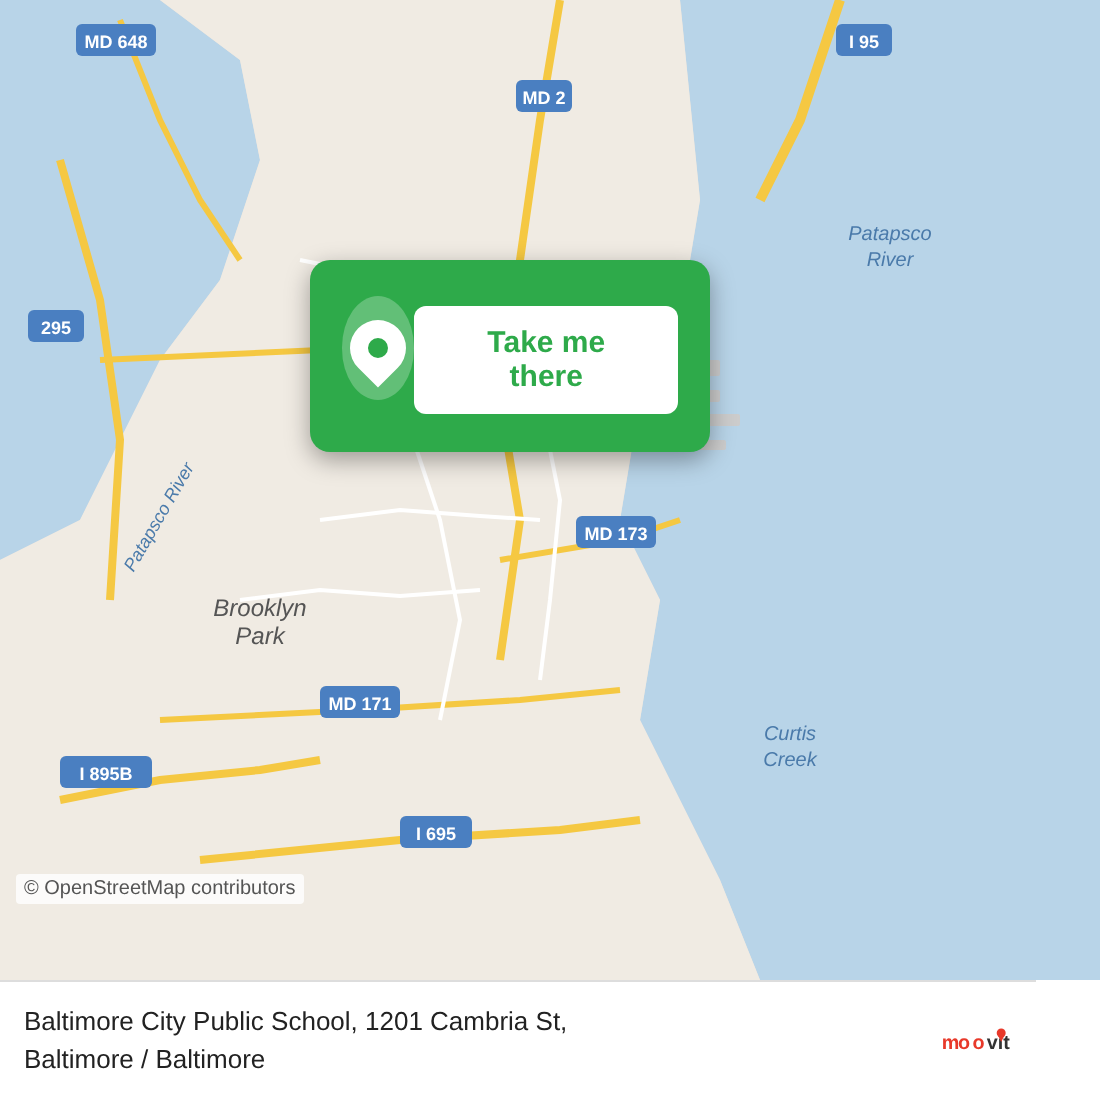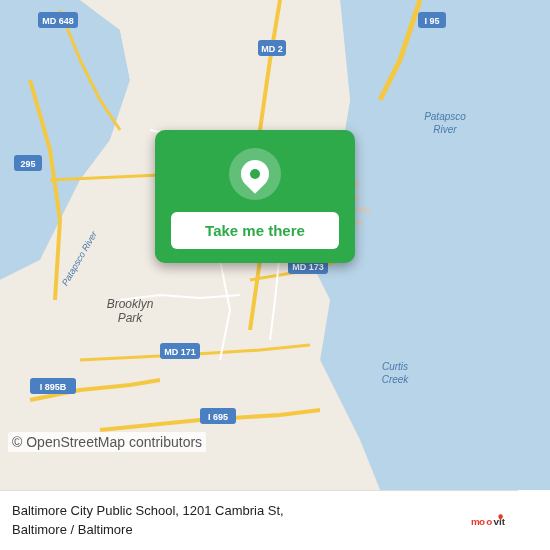--- a/index.html
+++ b/index.html
@@ -26,21 +26,21 @@
     }
     
     #popup-card {
       position: absolute;
       top: 130px;
       left: 155px;
       width: 200px;
       background-color: #2eaa4a;
       border-radius: 10px;
       display: flex;
-      flex-direction: column;
+      flex-direction: row;
       align-items: center;
       padding: 18px 16px 14px 16px;
       box-shadow: 0 4px 12px rgba(0,0,0,0.35);
       z-index: 10;
     }
     #location-icon-wrapper {
       width: 52px;
       height: 52px;
       border-radius: 50%;
       background-color: rgba(255,255,255,0.25);
@@ -85,21 +85,21 @@
       width: 518px;
       height: 60px;
       background-color: white;
       display: flex;
       align-items: center;
       padding: 0 12px;
       border-top: 1px solid #ddd;
       position: relative;
     }
     #attribution {
-      font-size: 14px;
+      font-size: 10px;
       color: #555;
       position: absolute;
       bottom: 38px;
       left: 8px;
       background: rgba(255,255,255,0.8);
       padding: 2px 4px;
       border-radius: 2px;
     }
     #address-text {
       font-size: 13px;

